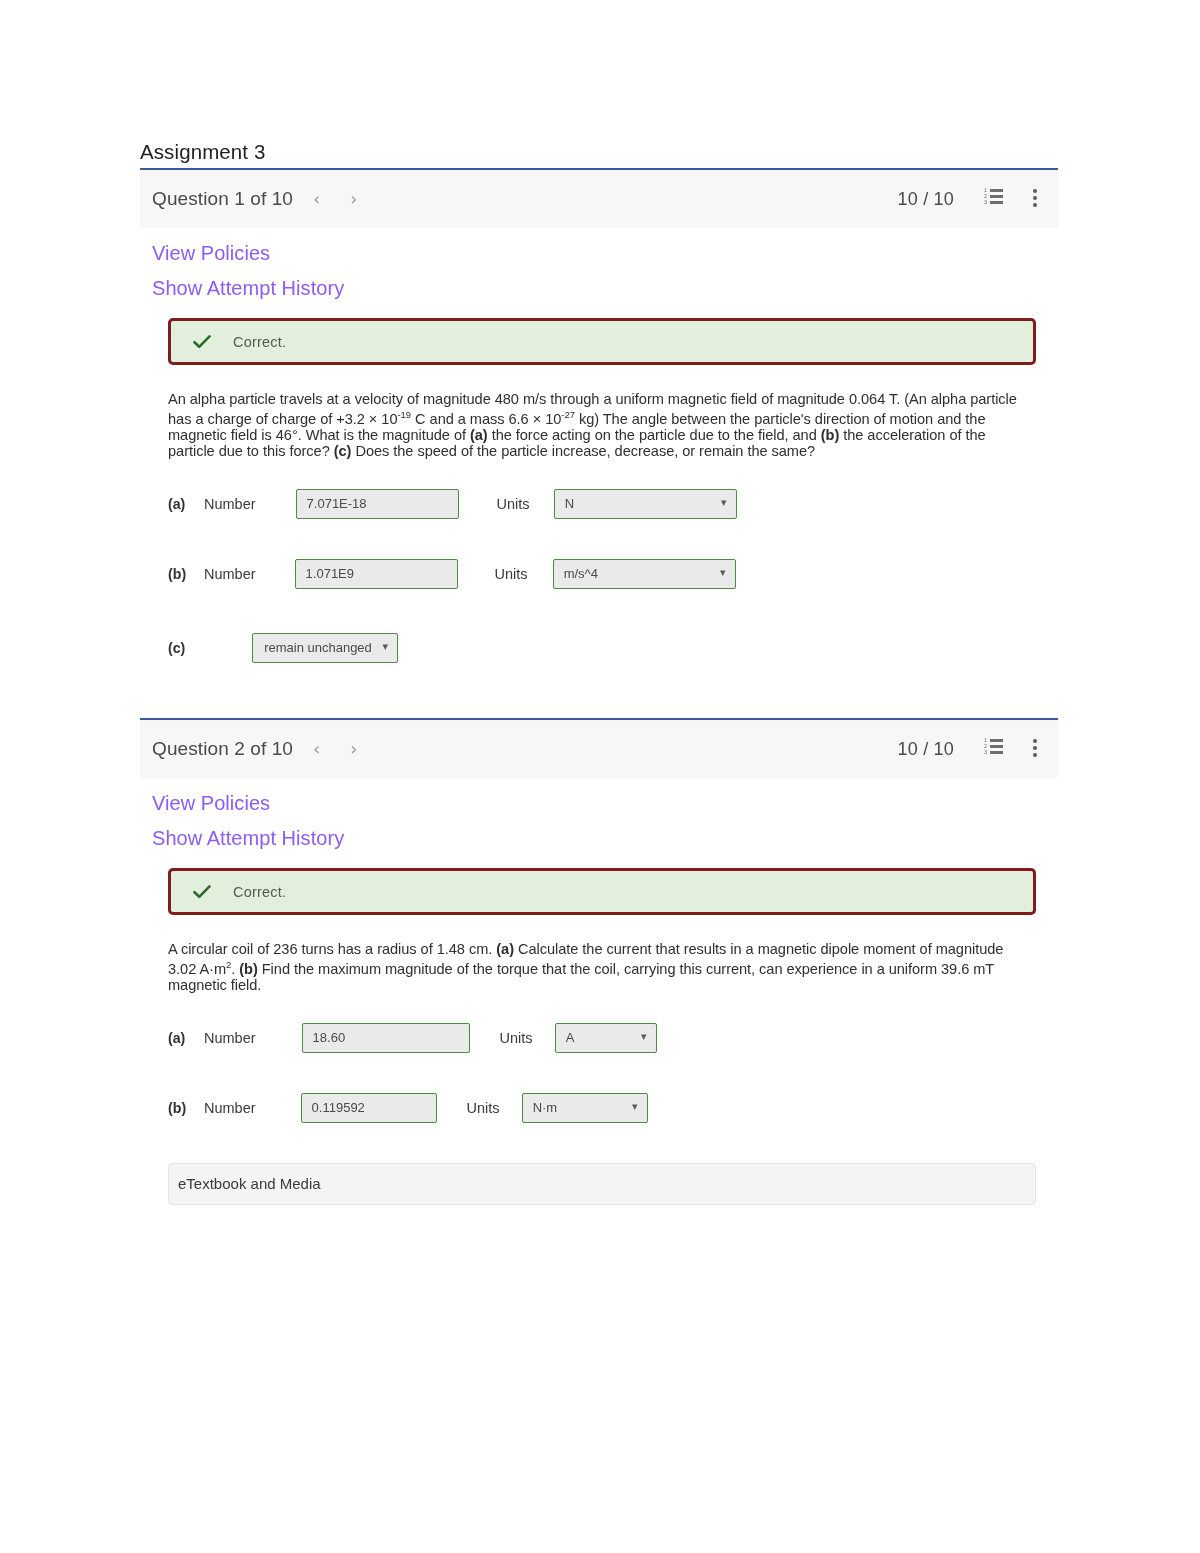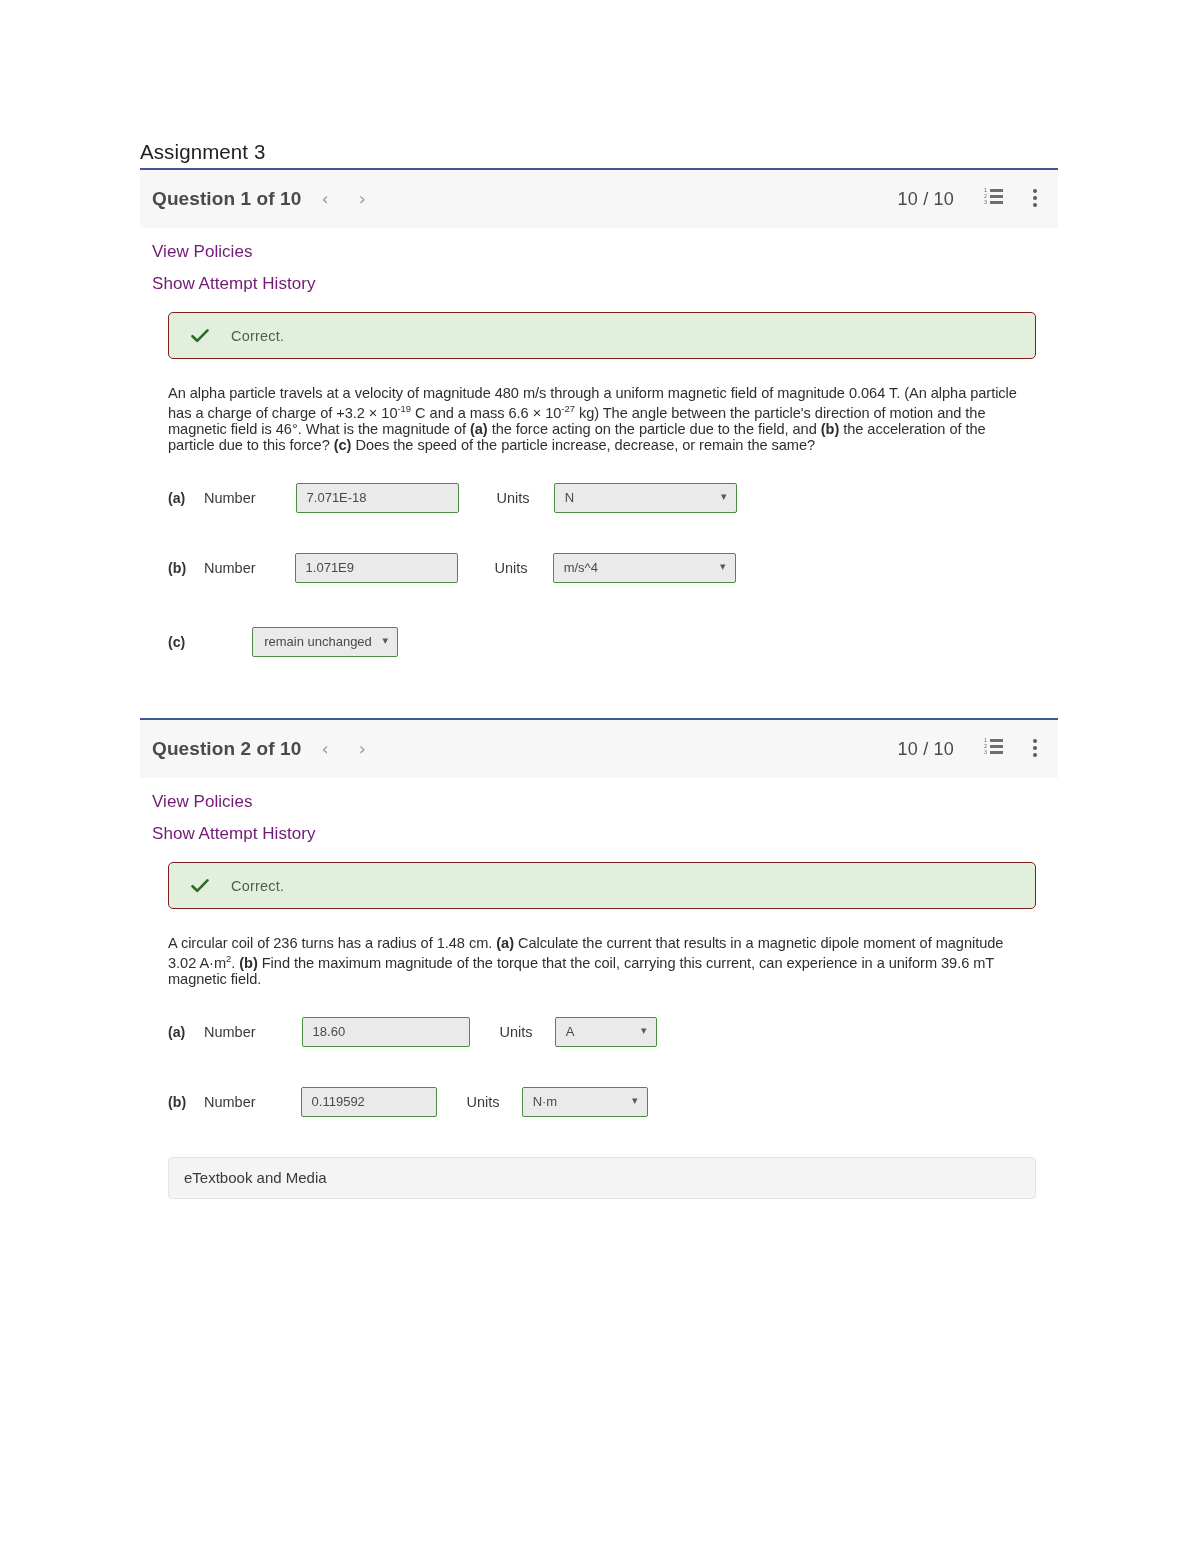--- a/index.html
+++ b/index.html
@@ -48,21 +48,21 @@
     position: relative;
     height: 58px;
     background: #f7f7f7;
     display: flex;
     align-items: center;
     padding: 0 18px 0 12px;
     box-sizing: border-box;
   }
   .q-title {
     font-size: 19px;
-    font-weight: 700;
+    font-weight: 400;
     color: #4a4a4a;
     letter-spacing: 0.1px;
     white-space: nowrap;
   }
   .q-nav {
     display: flex;
     align-items: center;
     margin-left: 20px;
     gap: 30px;
   }
@@ -143,34 +143,34 @@
   
   .q-body {
     padding: 0 0 0 0;
     background: #ffffff;
   }
   .link-row {
     padding-left: 12px;
   }
   .policy-link {
     display: inline-block;
-    color: #701a75;
-    font-size: 17px;
+    color: #8b5cf6;
+    font-size: 20px;
     text-decoration: none;
     cursor: pointer;
     letter-spacing: 0.05px;
   }
   .link-gap-1 { margin-top: 14px; }
   .link-gap-2 { margin-top: 12px; }
 
   
   .correct-banner {
     margin: 18px 22px 0 28px;
     background: #e2efdc;
-    border: 1px solid #7f1d1d;
+    border: 3px solid #7f1d1d;
     border-radius: 5px;
     height: 47px;
     display: flex;
     align-items: center;
     padding-left: 22px;
     box-sizing: border-box;
   }
   .check-icon {
     width: 18px;
     height: 14px;
@@ -277,21 +277,21 @@
 
   
   .expand-section {
     margin: 0 22px 0 28px;
     background: #f4f4f4;
     border: 1px solid #e3e3e3;
     border-radius: 4px;
     height: 42px;
     display: flex;
     align-items: center;
-    padding-left: 15px;
+    padding-left: 9px;
     box-sizing: border-box;
     cursor: pointer;
     font-size: 15px;
     color: #3a3a3a;
   }
   .expand-gap { margin-top: 7px; }
 
   .body-pad-1 { height: 96px; }
 </style>
 </head>

